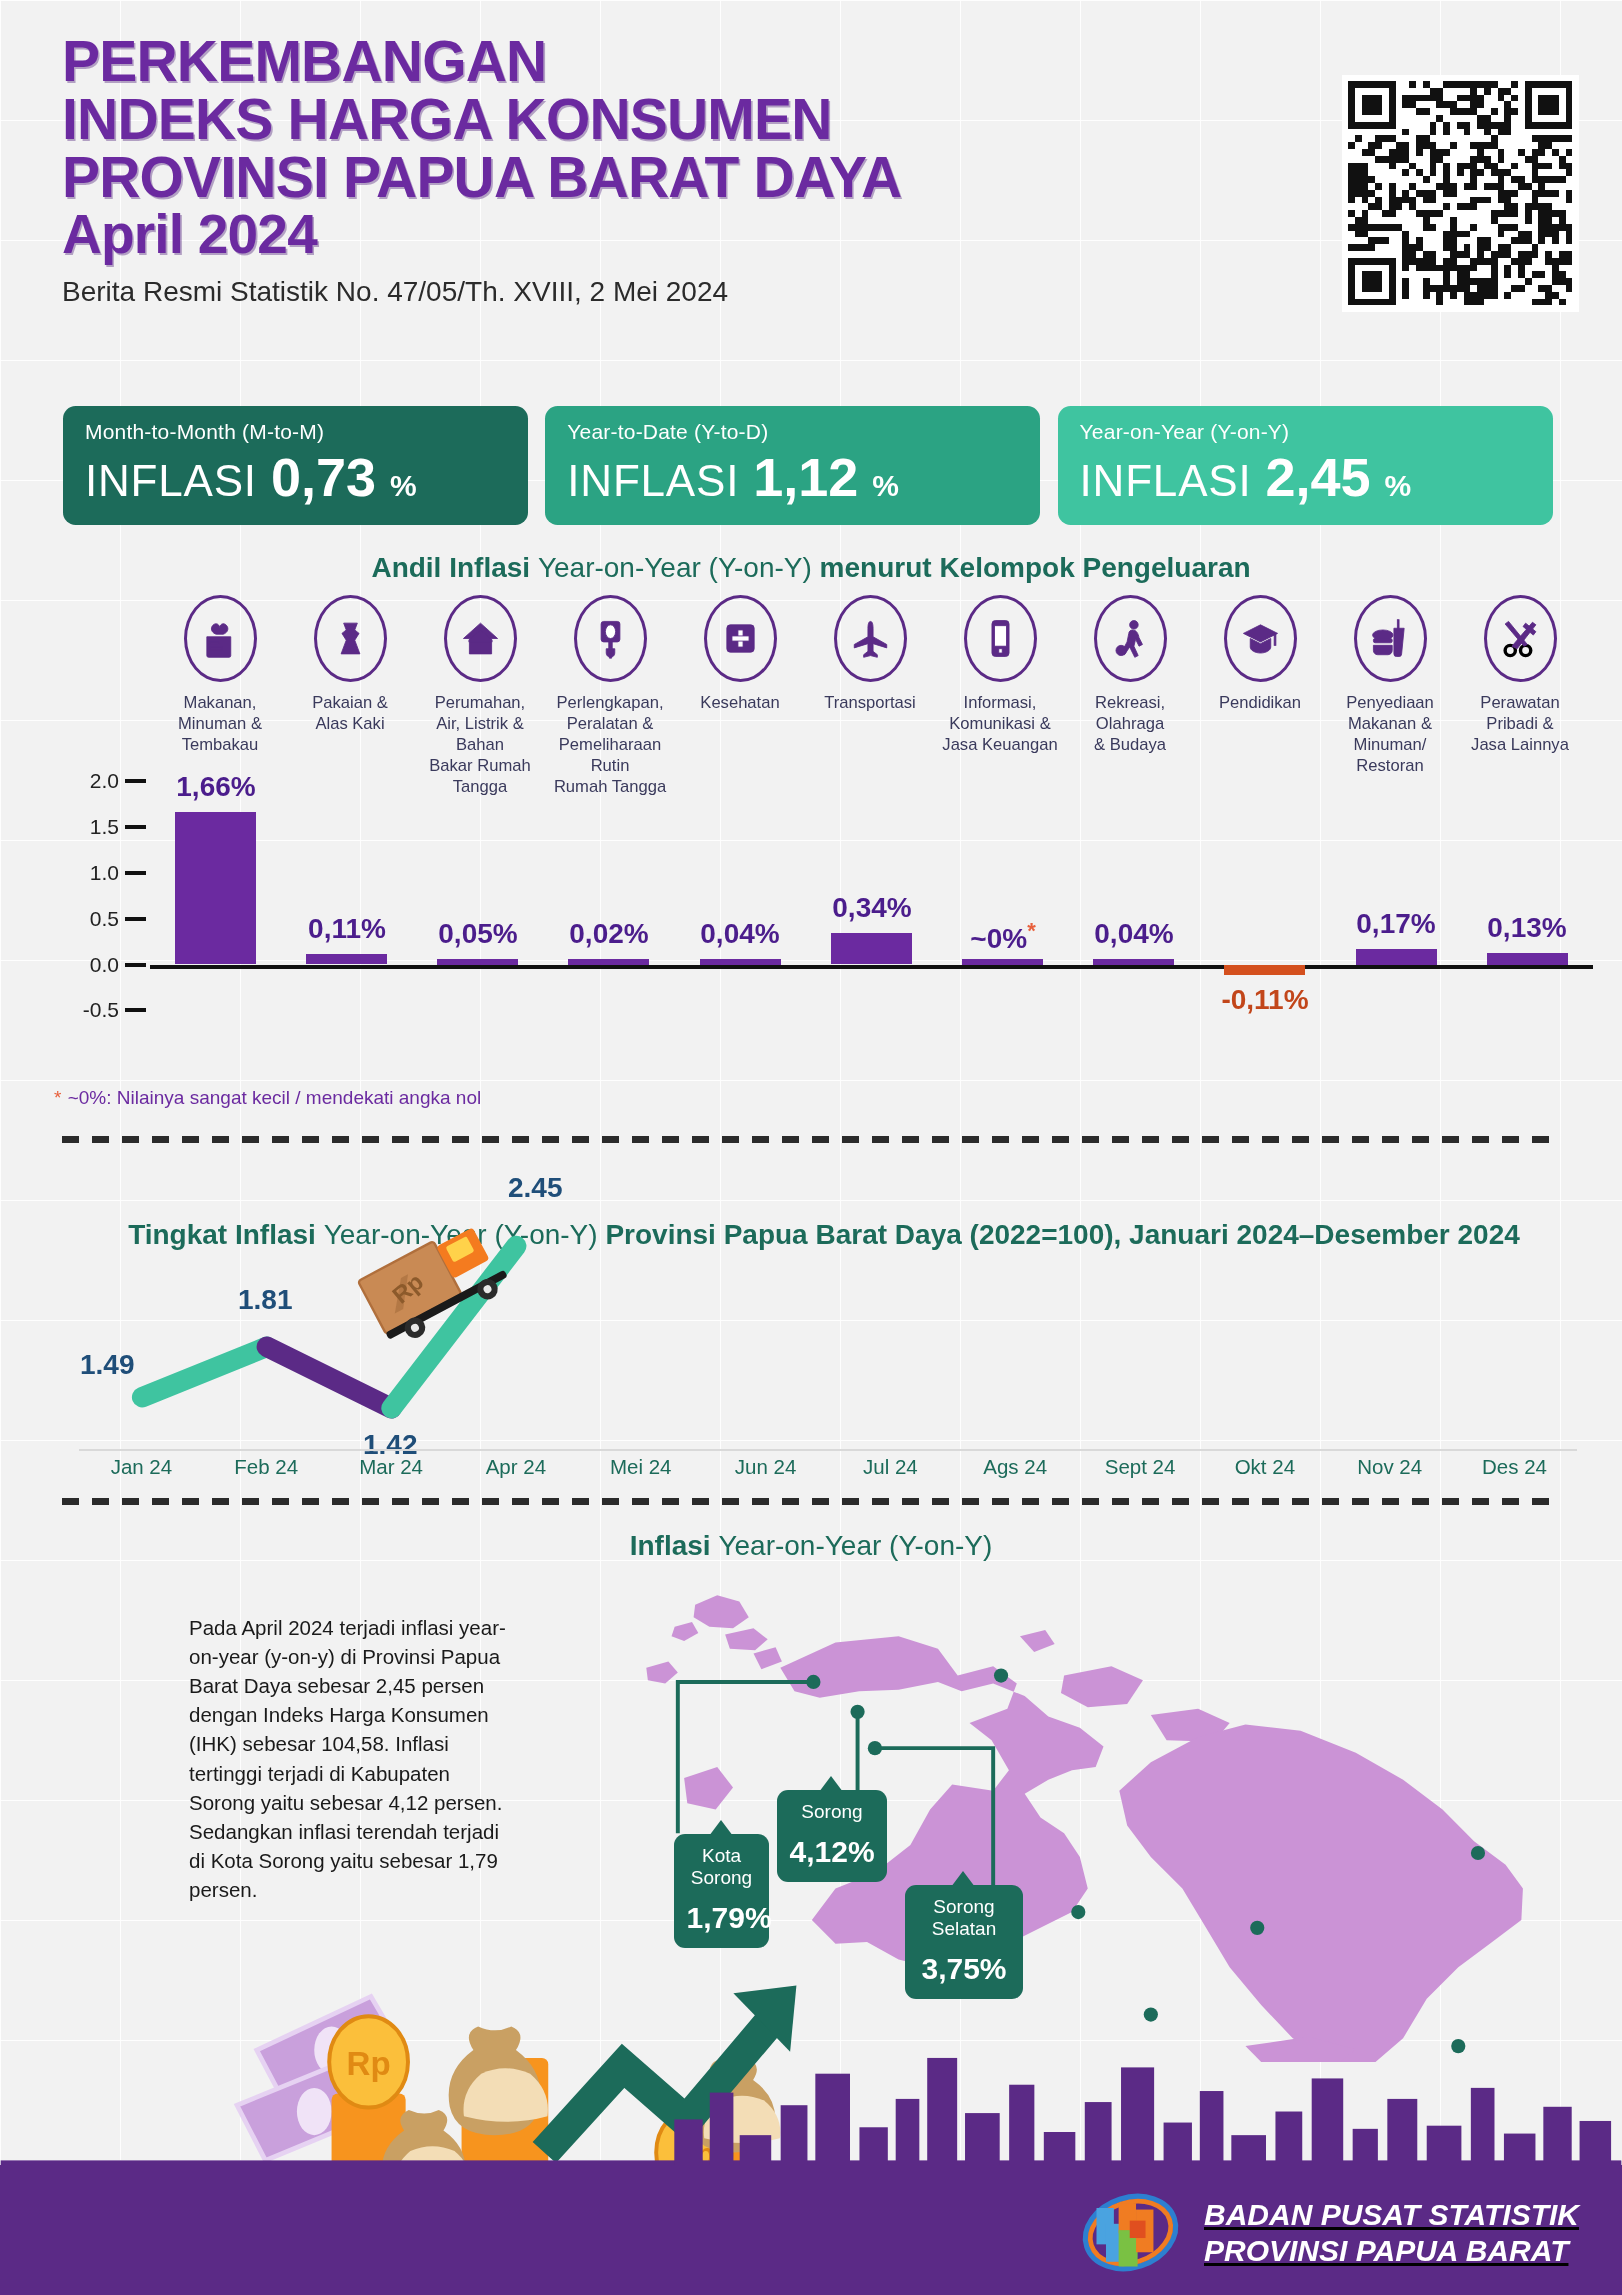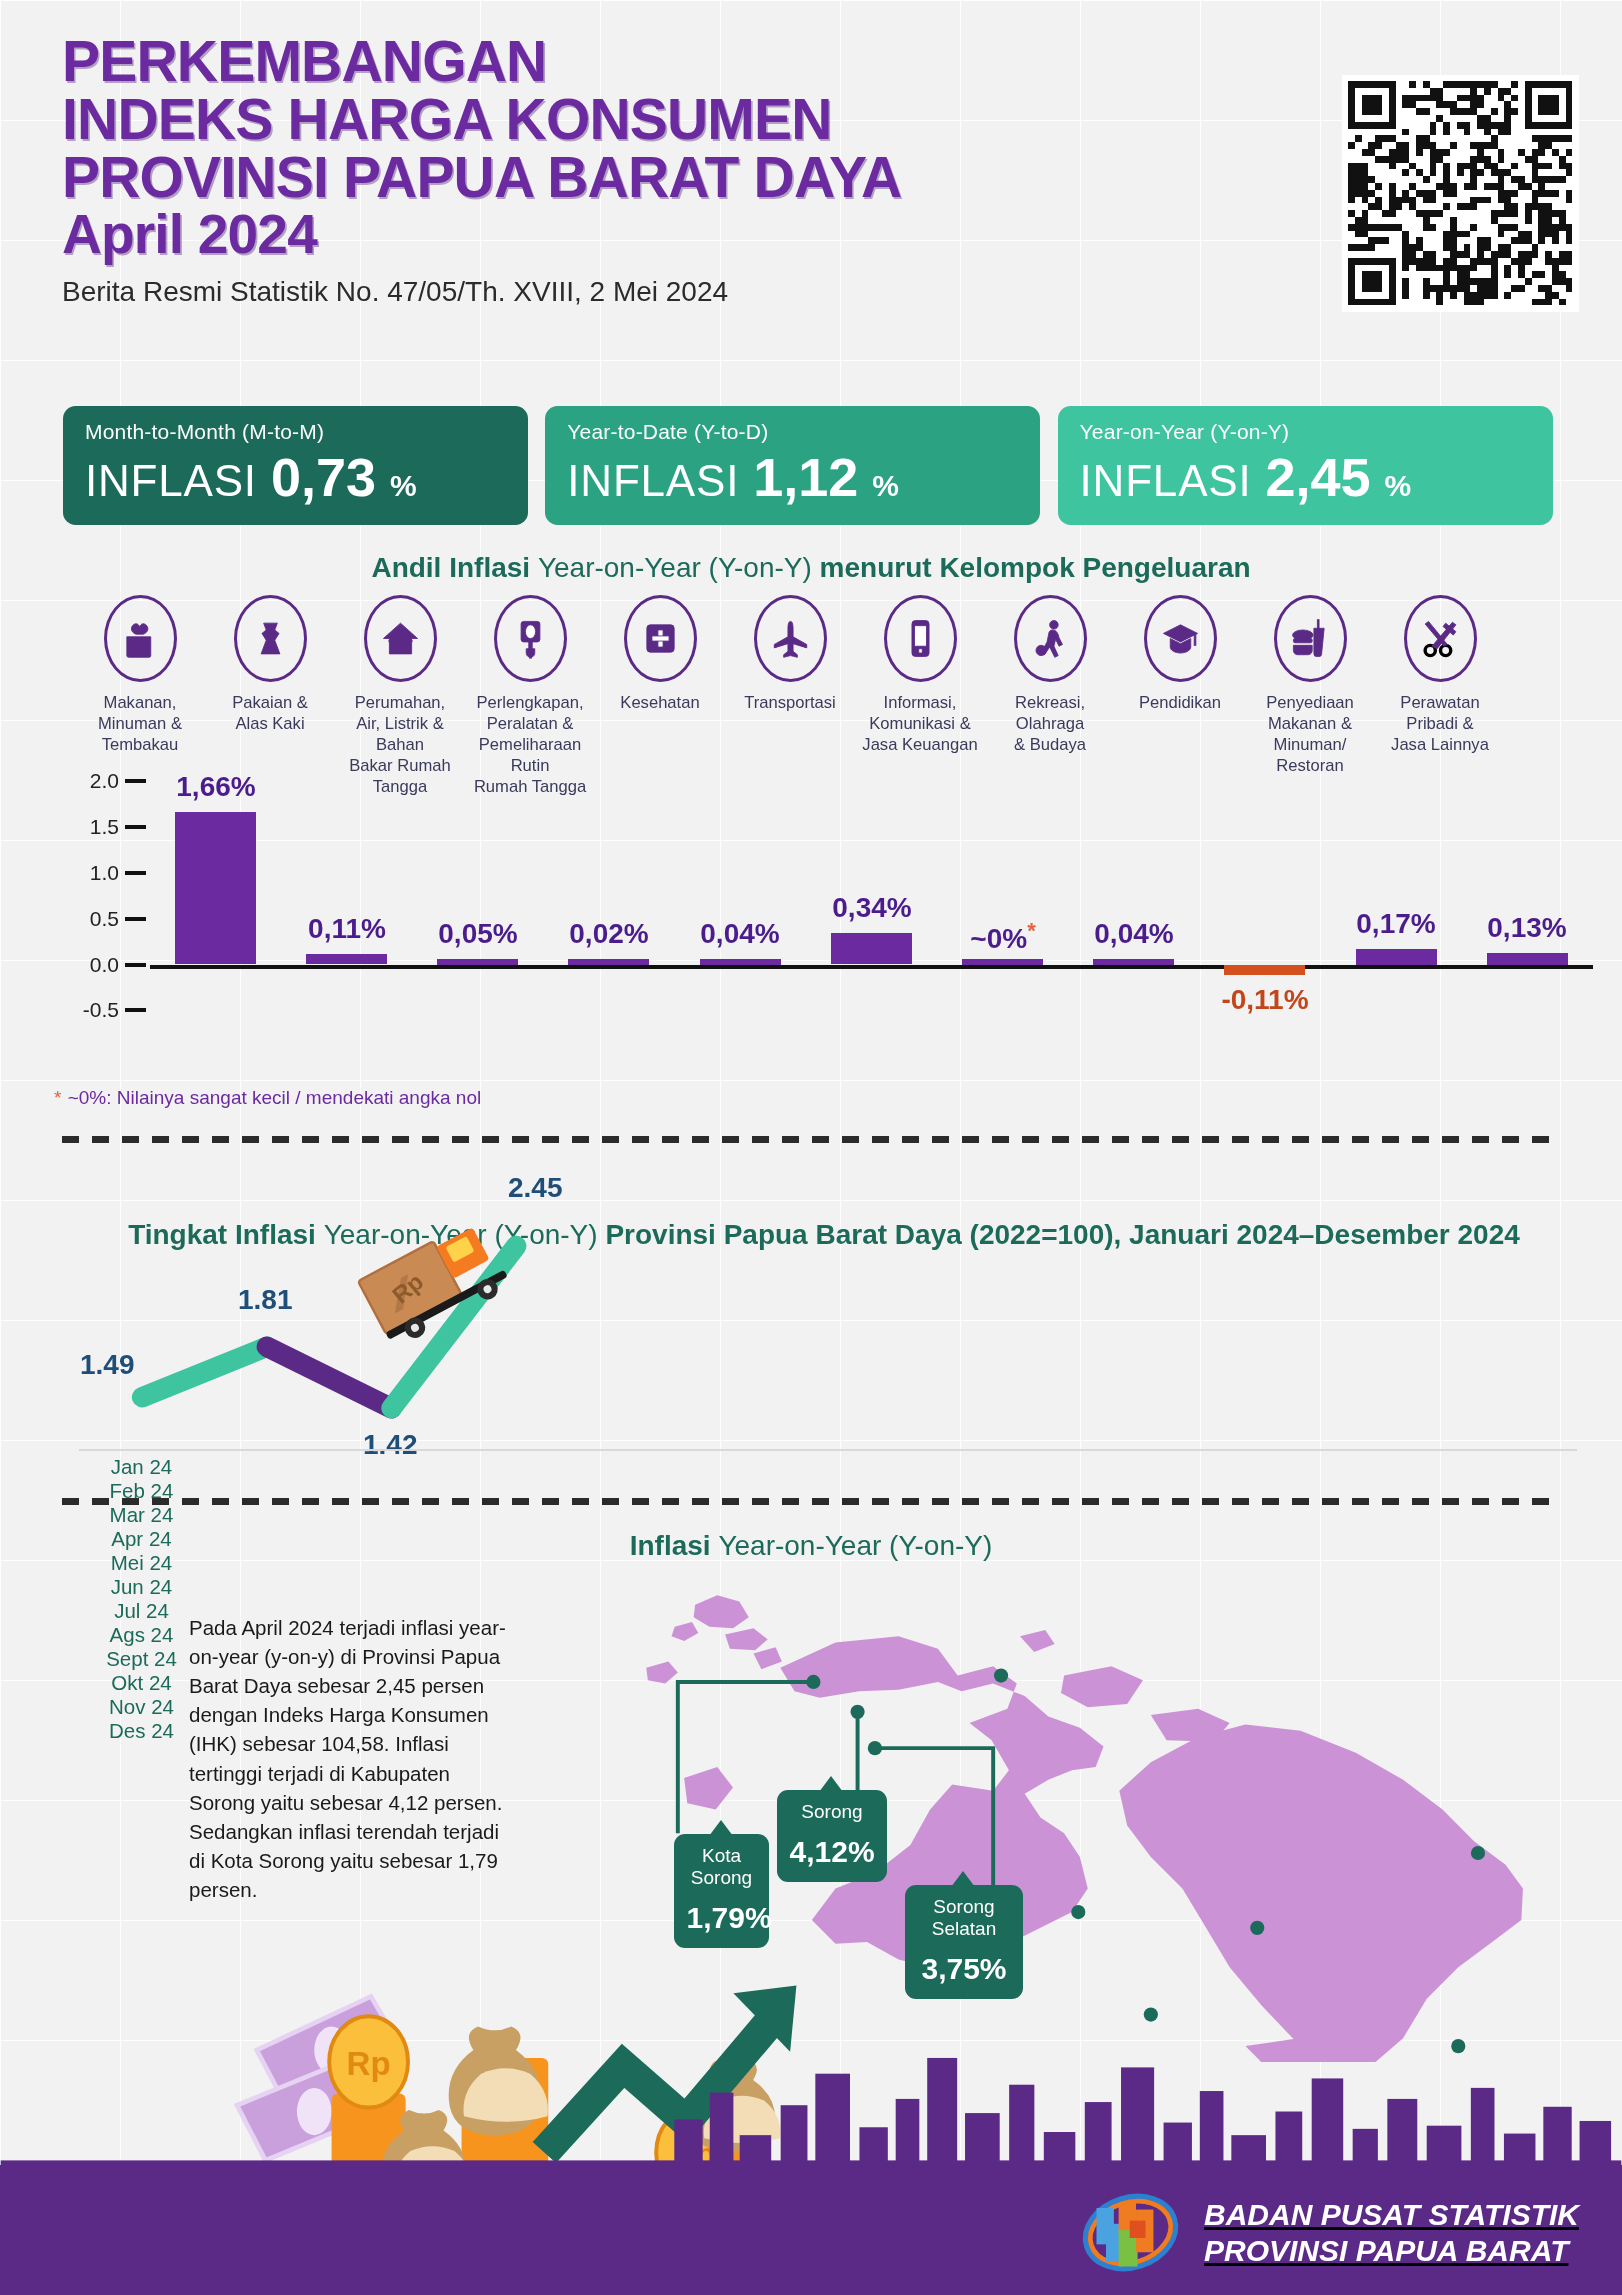--- a/index.html
+++ b/index.html
@@ -66,22 +66,22 @@
   
   .sec-title {
     position: absolute; width: 100%; text-align: center;
     font-size: 28px; color: #1c6b5a;
   }
   .sec-title b { font-weight: bold; }
   .sec-title .light { font-weight: normal; }
 
   
   .icon-row {
-    position: absolute; left: 75px; top: 595px;
-    width: 1498px; display: flex; justify-content: flex-start;
+    position: absolute; left: 87px; top: 595px;
+    width: 1498px; display: flex; justify-content: flex-end;
     align-items: flex-start;
   }
   .icon-cell { width: 130px; text-align: center; }
   .icon-oval {
     width: 73px; height: 87px; margin: 0 auto 9.5px auto;
     border: 3.2px solid #5b2a86; border-radius: 50%;
     display: flex; align-items: center; justify-content: center;
   }
   .icon-oval svg { width: 41px; height: 41px; fill: #5b2a86; }
   .icon-label { font-size: 16.6px; color: #3a3a5c; line-height: 1.28; }
@@ -112,21 +112,21 @@
   }
 
   
   .linechart { position: absolute; left: 0; top: 1183px; width: 1622px; height: 315px; }
   .lc-svg { position: absolute; left: 0; top: 0; }
   .lc-point-label {
     position: absolute; font-size: 28px; font-weight: bold; color: #1f4e79;
   }
   .lc-xaxis {
     position: absolute; left: 79px; top: 1455px; width: 1498px;
-    display: flex; justify-content: space-between; flex-direction: column;
+    display: flex; justify-content: space-between;
   }
   .lc-xl { font-size: 20.5px; color: #1c6b5a; width: 125px; text-align: center; }
   .lc-axisline { position: absolute; left: 79px; top: 1449px; width: 1498px; height: 1.6px; background: #d9d9d9; }
 
   
   .truck { position: absolute; left: 359px; top: 1222px; transform: rotate(-28deg); }
 
   
   .mapsec { position: absolute; left: 0; top: 1530px; width: 1622px; height: 552px; }
   .map-para {

